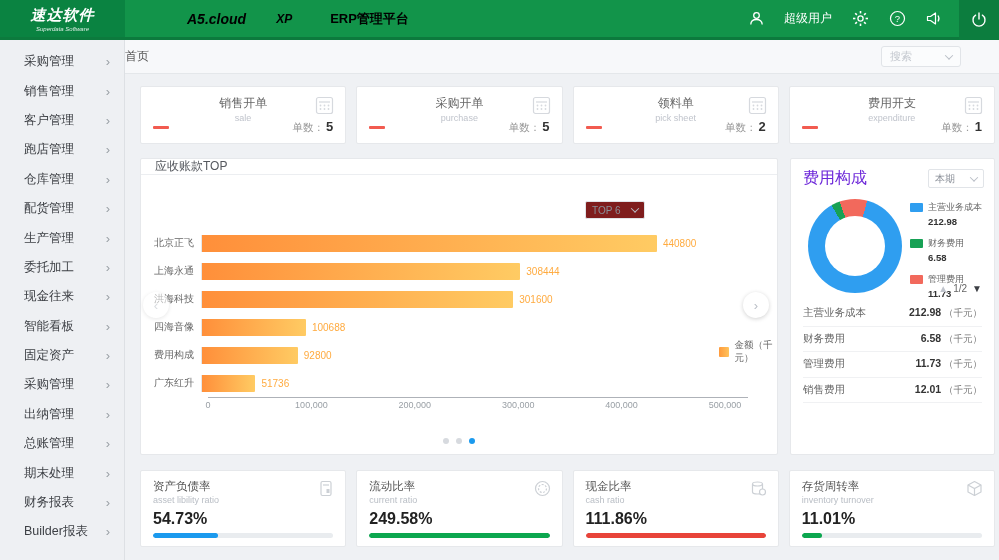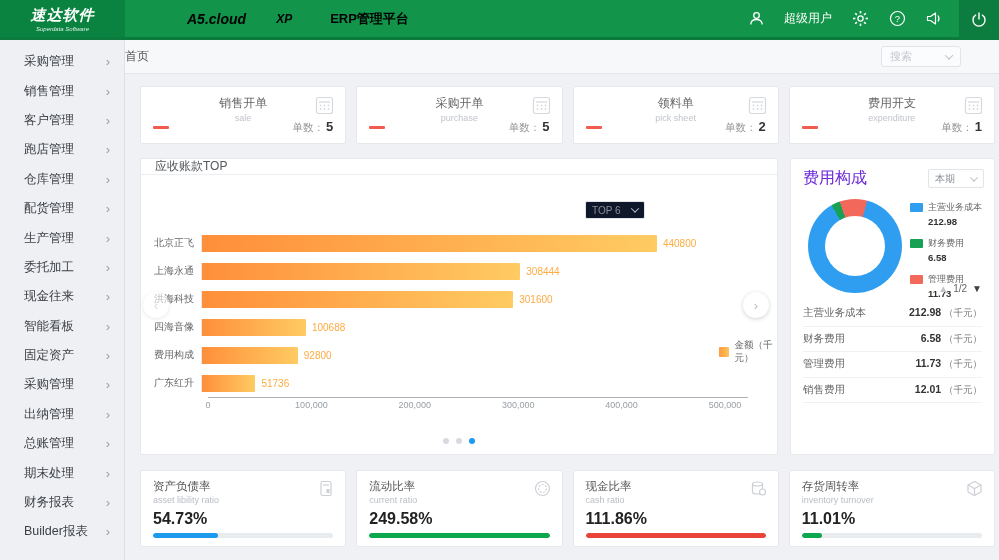--- a/index.html
+++ b/index.html
@@ -46,21 +46,21 @@
   .trend-dash { width:16px; height:3px; background:#f25b50; border-radius:1px; }
   .kpi-count { font-size:10.5px; color:#999; }
   .kpi-count b { font-size:13px; color:#333; margin-left:2px; }
 
   
   .main-row { display:flex; gap:12px; margin-top:14px; height:297px; }
   .panel { background:#fff; border:1px solid #e6e8eb; border-radius:2px; position:relative; }
   .recv-panel { flex:1; }
   .panel-header { height:16px; border-bottom:1px solid #eceef1; display:flex; align-items:center; padding:0 14px; font-size:12px; color:#55585e; }
 
-  .top-select { position:absolute; top:42px; right:132px; width:60px; height:18px; border:1px solid #e1e4e8; border-radius:2px; display:flex; align-items:center; justify-content:space-between; padding:0 6px; cursor:pointer; background:#0f172a; }
+  .top-select { position:absolute; top:42px; right:132px; width:60px; height:18px; border:1px solid #e1e4e8; border-radius:2px; display:flex; align-items:center; justify-content:space-between; padding:0 6px; cursor:pointer; background:#7f1d1d; }
   .top-select span { font-size:10px; color:#8a8f98; }
 
   .bars { position:absolute; left:12px; top:70px; }
   .bar-row { display:flex; align-items:center; height:28px; }
   .bar-label { width:48px; flex:none; text-align:right; padding-right:7px; font-size:10px; color:#666; white-space:nowrap; }
   .bar-track { width:517px; height:17px; display:flex; align-items:center; border-left:1px solid #e4e7ea; }
   .bar-fill { height:100%; background:linear-gradient(90deg,#ff8f3a,#ffcb63); border-radius:0 1px 1px 0; }
   .bar-value { margin-left:6px; font-size:10px; color:#ffab40; }
 
   .x-axis { position:absolute; left:67px; top:238px; width:540px; border-top:1px solid #aeb2b8; }

